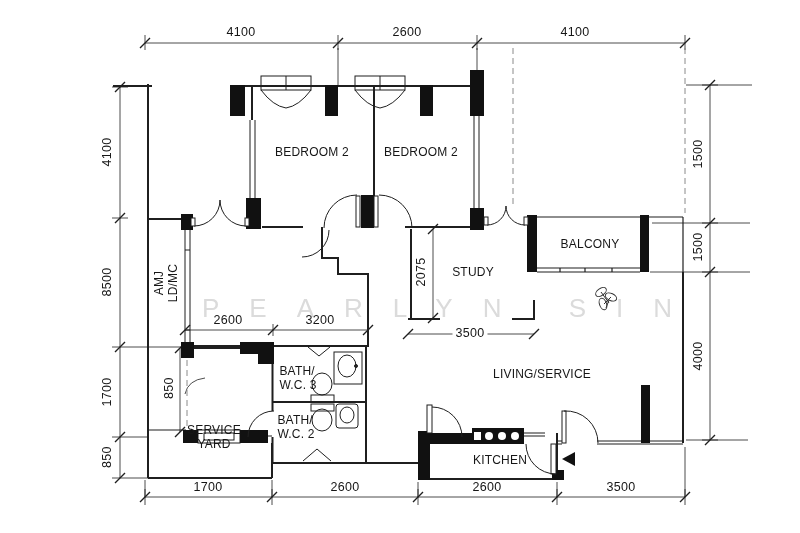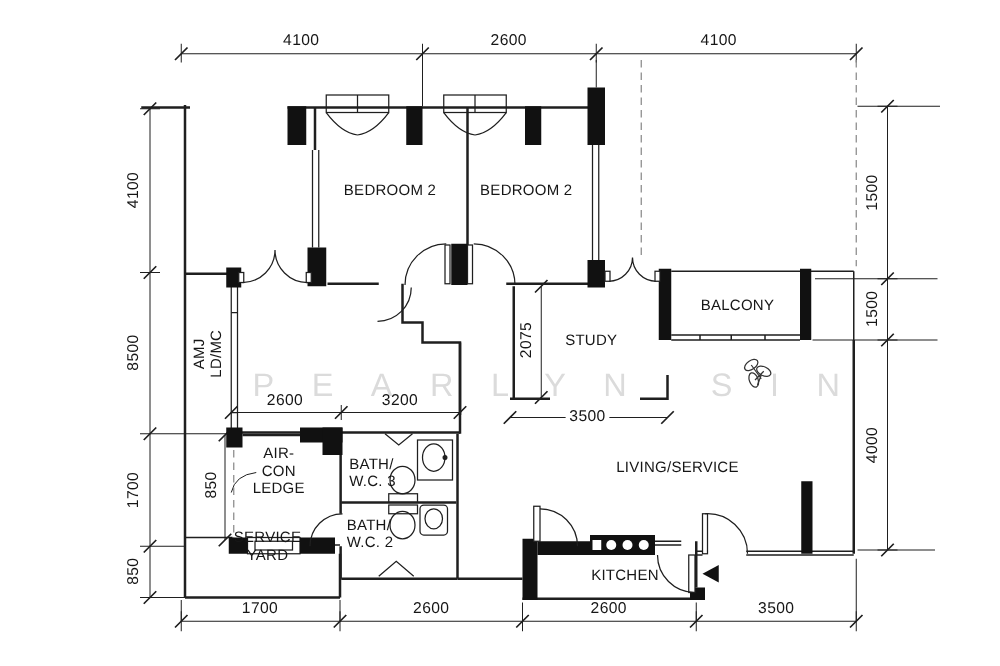--- a/index.html
+++ b/index.html
@@ -217,23 +217,20 @@
       <path d="M8,8 L16,19 M18,13 L11,20 M13,24 L16,16"></path>
     </g>
   </svg>
 
   <div class="label" style="left:312px;top:152px">BEDROOM 2</div>
   <div class="label" style="left:421px;top:152px">BEDROOM 2</div>
   <div class="label" style="left:473px;top:272px">STUDY</div>
   <div class="label" style="left:590px;top:244px">BALCONY</div>
   <div class="label" style="left:542px;top:374px">LIVING/SERVICE</div>
   <div class="label" style="left:500px;top:460px">KITCHEN</div>
-  <div class="label" style="left:223px;top:377px">AIR-
-CON
-LEDGE</div>
   <div class="label left-align" style="left:298px;top:378px">BATH/
 W.C. 3</div>
   <div class="label left-align" style="left:296px;top:427px">BATH/
 W.C. 2</div>
   <div class="label" style="left:214px;top:437px">SERVICE
 YARD</div>
   <div class="label rot" style="left:166px;top:283px">AMJ
 LD/MC</div>
 
   <div class="label dim" style="left:241px;top:32px">4100</div>

